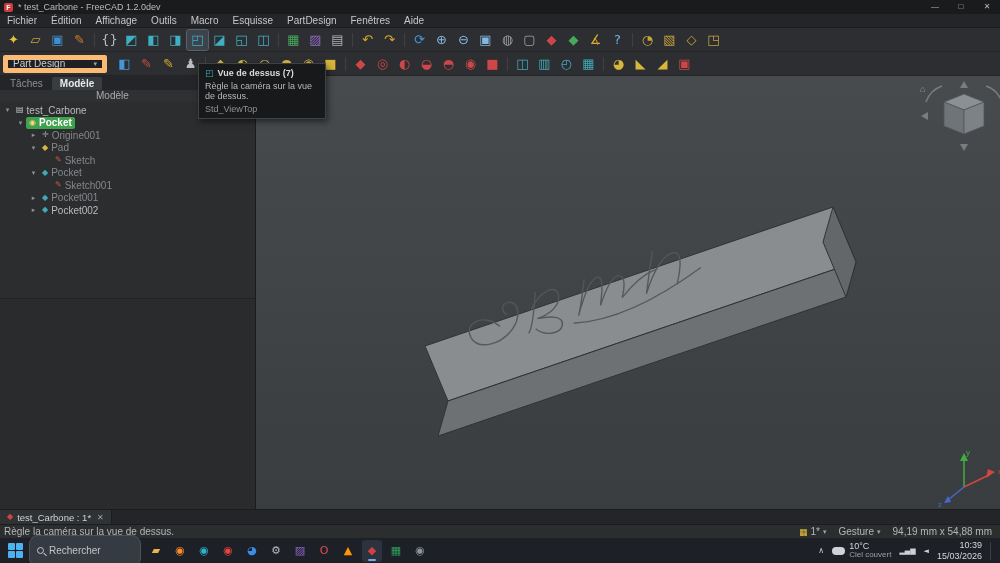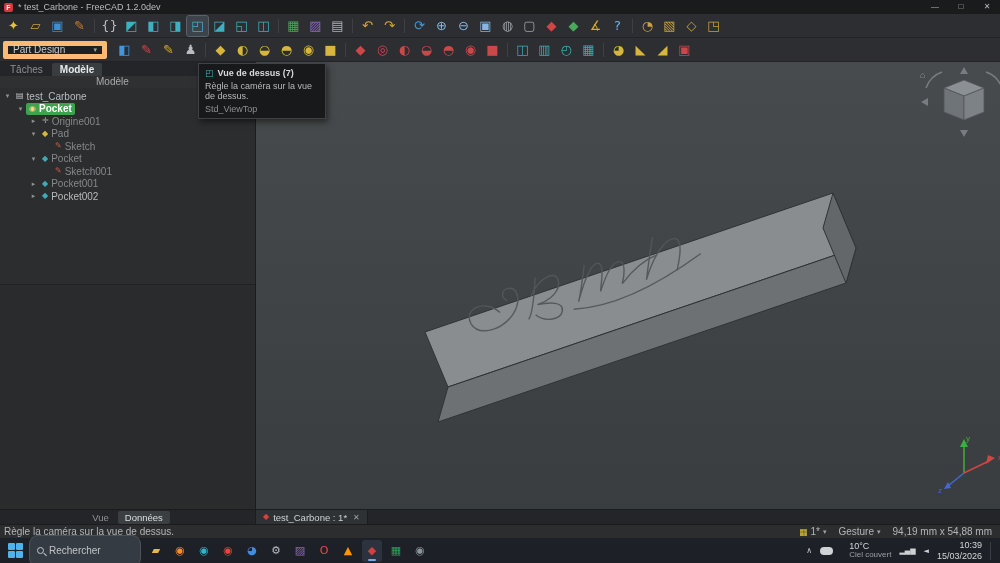--- a/index.html
+++ b/index.html
@@ -75,21 +75,21 @@
   .mag-icon { width:7px; height:7px; border:1.4px solid #c6c8ca; border-radius:50%; position:relative; flex:0 0 auto; }
   .mag-icon::after { content:""; position:absolute; width:4px; height:1.4px; background:#c6c8ca; transform:rotate(45deg); left:5px; top:6px; }
   .tb-search-input { background:transparent; border:none; outline:none; color:#c3c5c7; font-size:10px; width:80px; font-family:"Liberation Sans",sans-serif; }
   .tb-search-input::placeholder { color:#c3c5c7; }
   .task-app { width:20px; height:22px; display:flex; align-items:center; justify-content:center; border-radius:3px; position:relative; flex:0 0 auto; }
   .task-app .tbi-g { font-size:11px; }
   .task-app.active { background:#2d333e; }
   .task-app.active::after { content:""; position:absolute; bottom:1px; left:6px; width:8px; height:2px; background:#76a9e8; border-radius:1px; }
   .tray { margin-left:auto; display:flex; align-items:center; gap:8px; }
   .tray-chevron { font-size:8px; color:#c6c8ca; }
-  .weather { display:flex; align-items:center; gap:16px; }
+  .weather { display:flex; align-items:center; gap:4px; }
   .cloud { position:relative; width:13px; height:8px; background:#cfd3d6; border-radius:5px; }
   .cloud::before { content:""; position:absolute; left:1px; top:-3px; width:6px; height:6px; background:#e8c54a; border-radius:50%; z-index:-1; }
   .weather-txt { display:flex; flex-direction:column; line-height:1; }
   .weather-temp { font-size:9px; color:#d4d6d8; }
   .weather-cond { font-size:8px; color:#9aa0a5; }
   .tray-ico { font-family:"DejaVu Sans",sans-serif; font-size:7px; color:#ced1d4; }
   .clock { display:flex; flex-direction:column; align-items:flex-end; line-height:1.15; }
   .clock span { font-size:9px; color:#d4d6d8; }
   .show-desktop { width:4px; height:18px; border-left:1px solid #3a3f45; }
 
@@ -108,20 +108,32 @@
   <div class="titlebar">
     <div class="app-logo">F</div>
     <div class="win-title">* test_Carbone - FreeCAD 1.2.0dev</div>
     <div class="win-controls">
       <div class="win-btn">—</div>
       <div class="win-btn">□</div>
       <div class="win-btn close">✕</div>
     </div>
   </div>
 
+  <div class="menubar">
+
+  <span class="menu-item">Fichier</span>
+      <span class="menu-item">Édition</span>
+      <span class="menu-item">Affichage</span>
+      <span class="menu-item">Outils</span>
+      <span class="menu-item">Macro</span>
+      <span class="menu-item">Esquisse</span>
+      <span class="menu-item">PartDesign</span>
+      <span class="menu-item">Fenêtres</span>
+      <span class="menu-item">Aide</span>
+    </div>
 
   <div class="toolbar">
 
       <span class="tbi">
         <span class="tbi-g" style="color: rgb(226, 194, 60);">✦</span>
       </span>
 
       <span class="tbi">
         <span class="tbi-g" style="color: rgb(201, 162, 63);">▱</span>
       </span>
@@ -512,25 +524,20 @@
           <polygon points="688,427 695,426 692,420" fill="#4468d0"></polygon>
           <text x="742" y="398" font-size="8" fill="#d04545" stroke="none">x</text>
           <text x="710" y="379" font-size="8" fill="#3fae3f" stroke="none">y</text>
           <text x="682" y="431" font-size="8" fill="#4468d0" stroke="none">z</text>
         </g>
       </svg>
     </div>
   </div>
 
   <div class="dock-row">
-    <div class="dock-left">
-
-    <span class="prop-tab">Vue</span>
-        <span class="prop-tab active">Données</span>
-      </div>
     <div class="doc-tabs">
       <div class="doc-tab">
         <span class="t-icon" style="color:#d0433f">◆</span>
         <span>test_Carbone : 1*</span>
         <span class="doc-close">✕</span>
       </div>
     </div>
   </div>
 
   <div class="statusbar">

